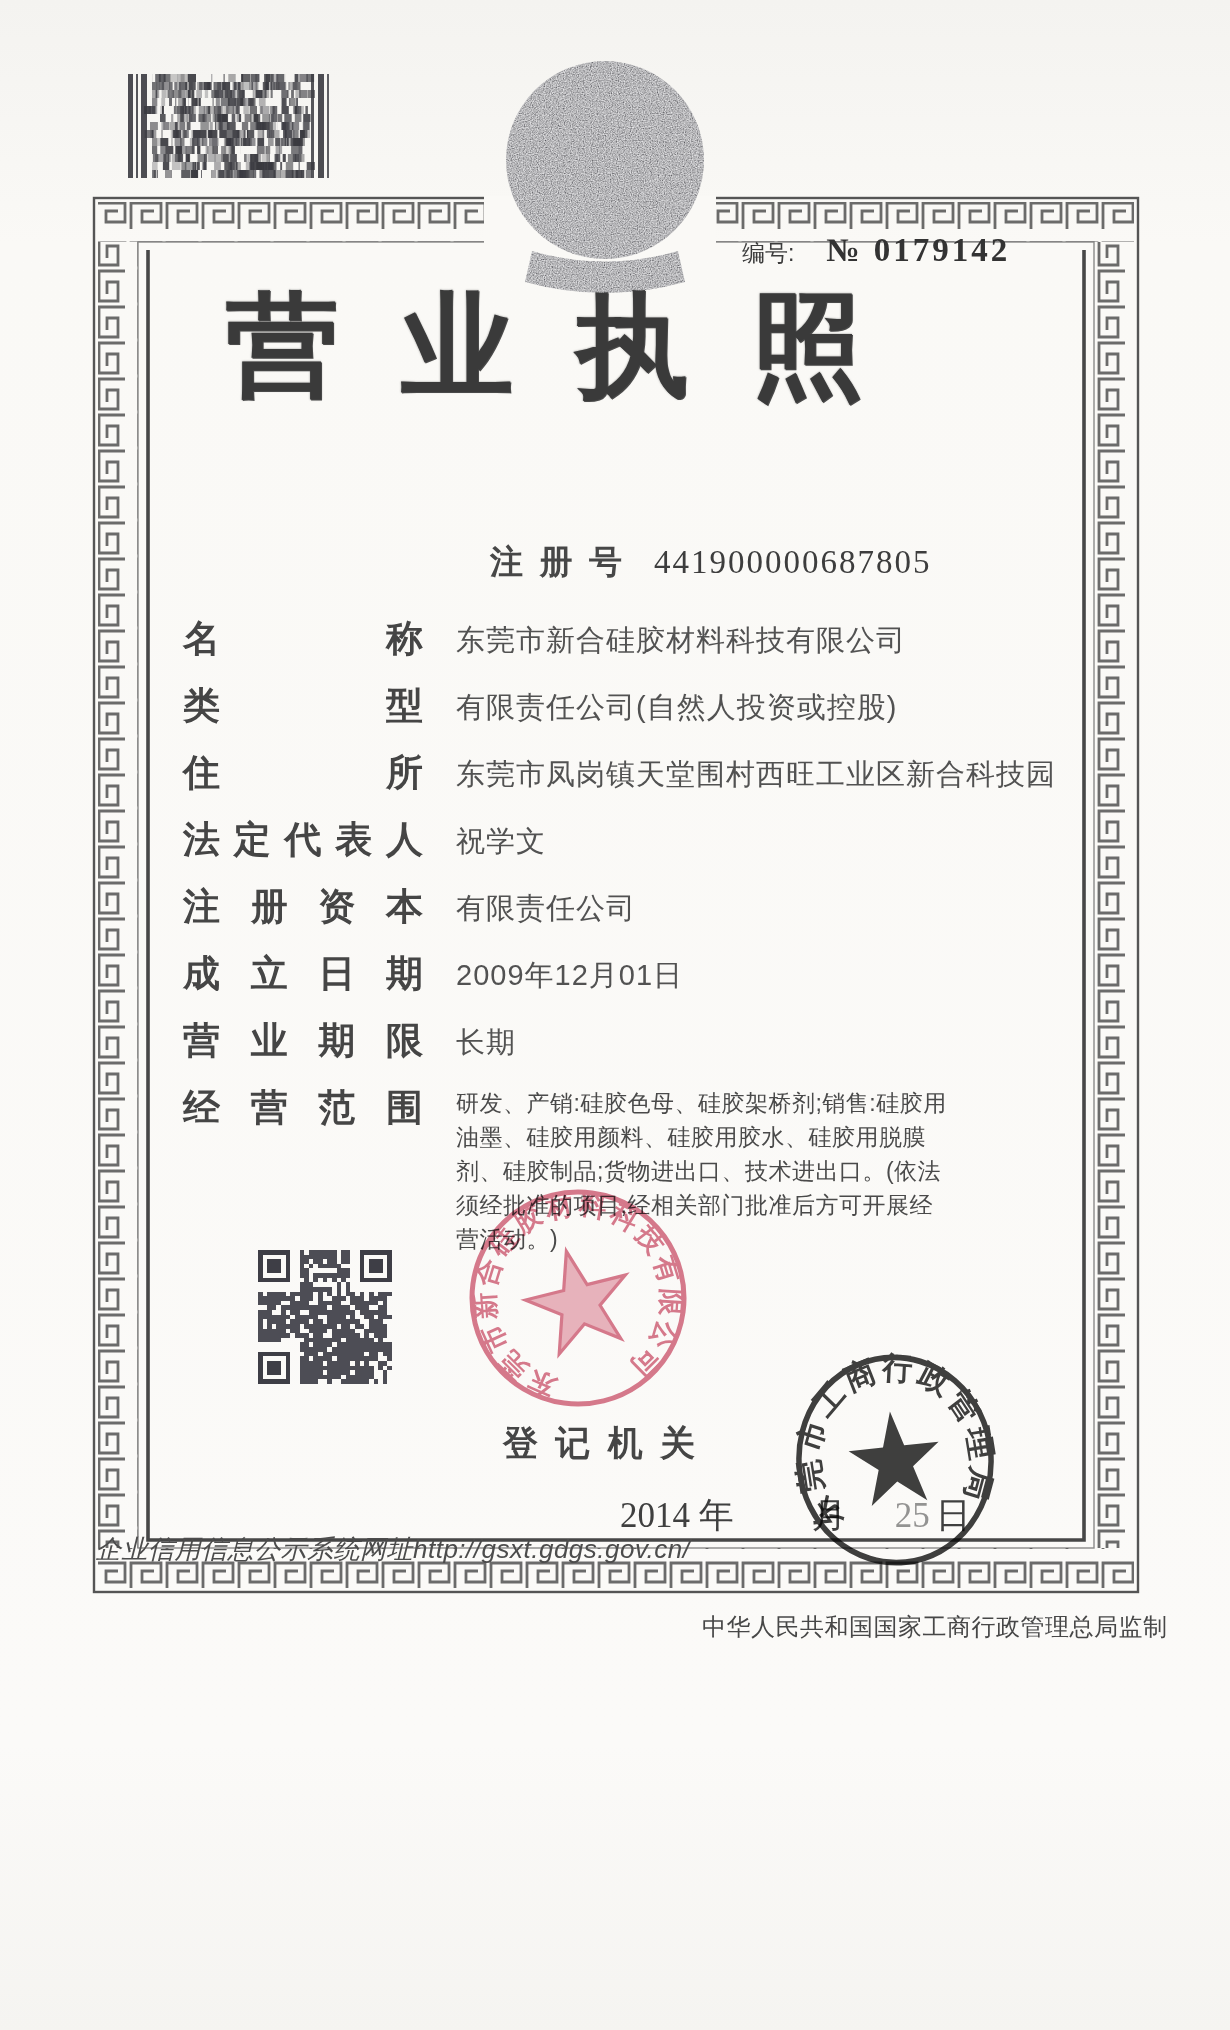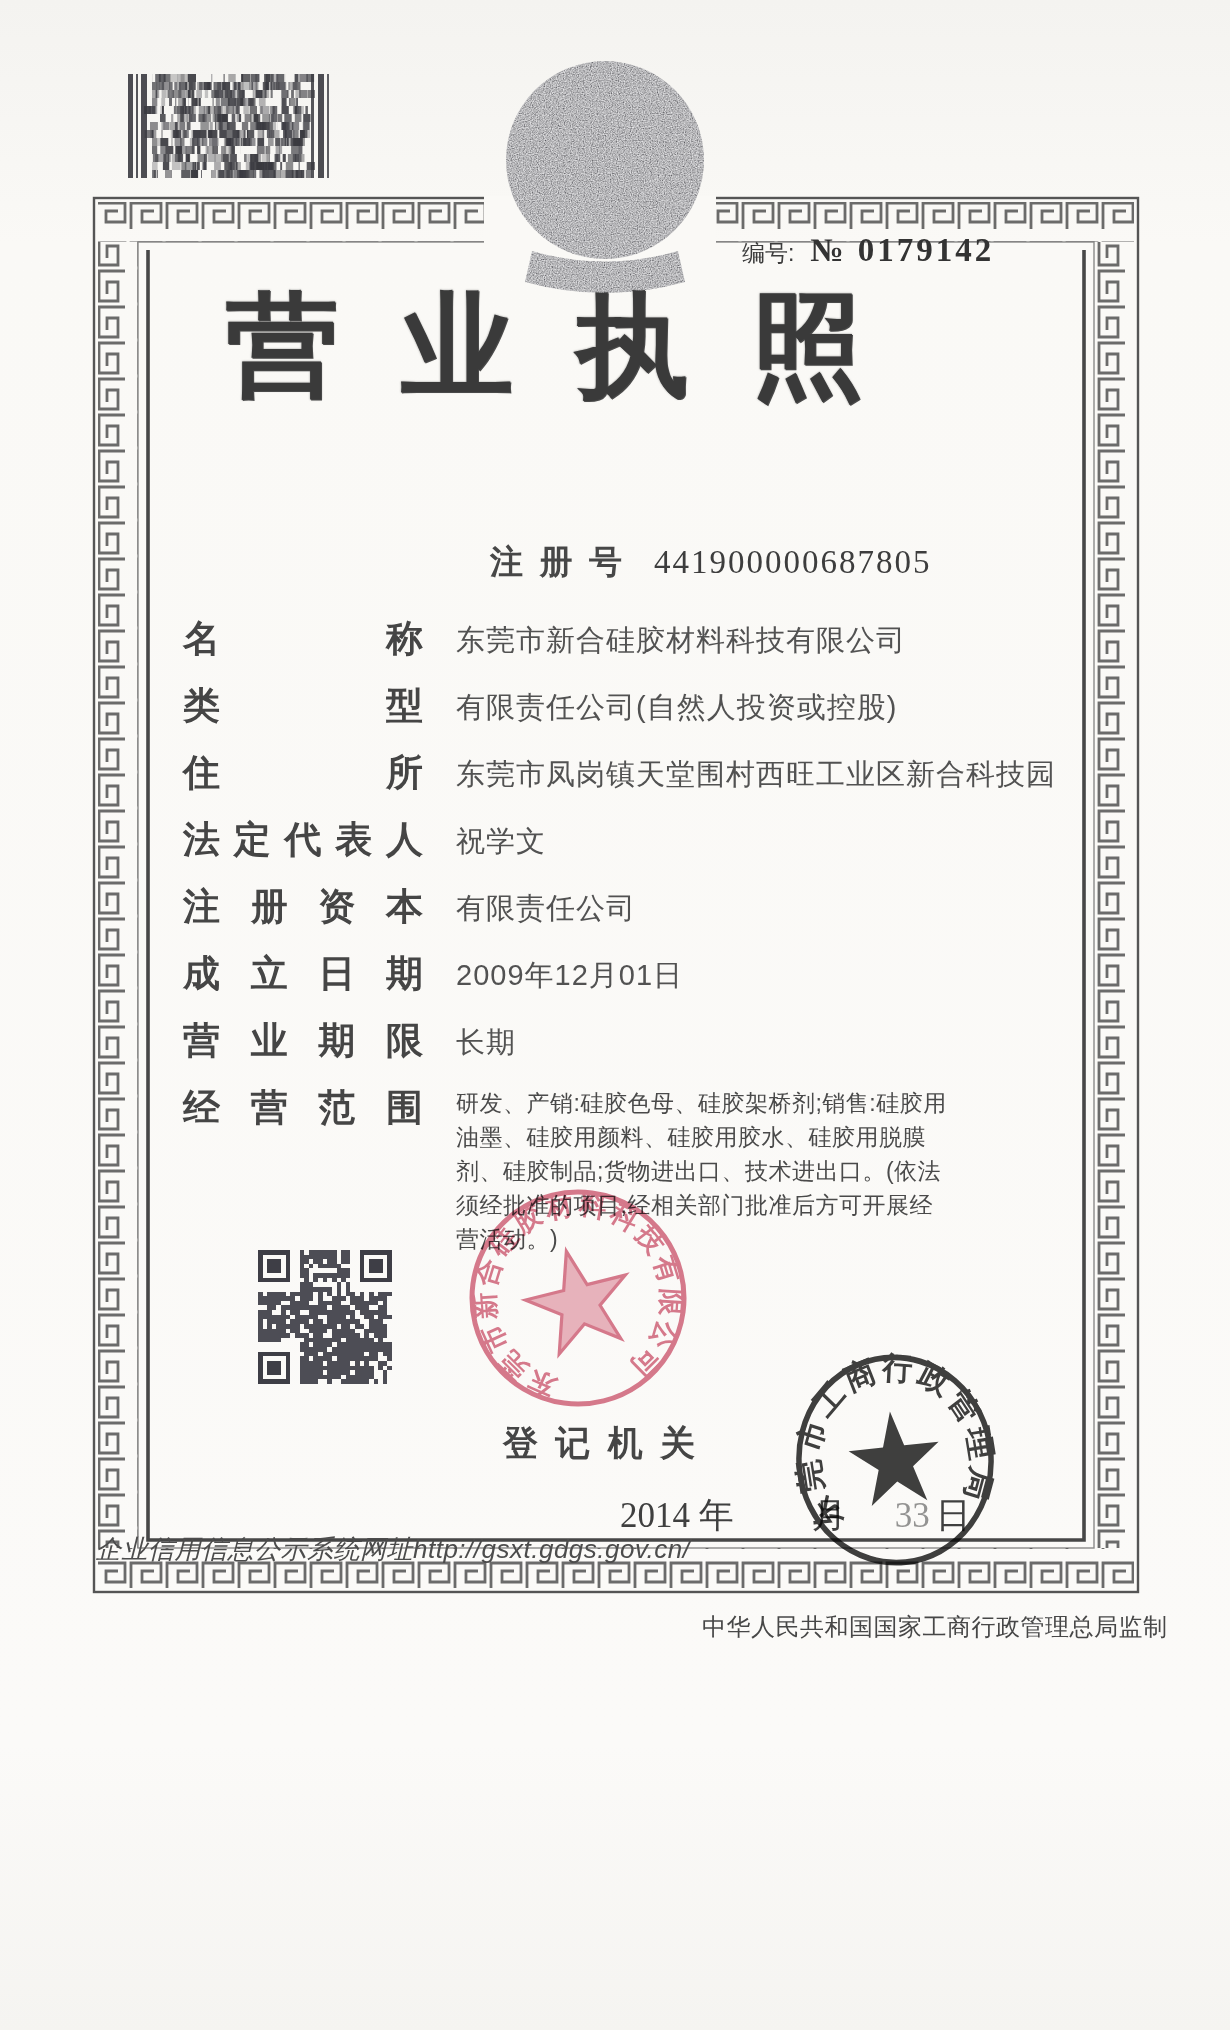--- a/index.html
+++ b/index.html
@@ -13,21 +13,21 @@
   .page{position:relative;width:1230px;height:2030px;}
   .abs{position:absolute;}
   
   #frame-svg{left:92px;top:196px;}
   
   #barcode-svg{left:128px;top:70px;}
   #qr-svg{left:258px;top:1250px;}
   
   #emblem-svg{left:495px;top:58px;}
   
-  .serial{left:742px;top:232px;font-size:23px;color:#3c3c3c;display:flex;align-items:baseline;gap:16px;}
+  .serial{left:742px;top:232px;font-size:23px;color:#3c3c3c;display:flex;align-items:baseline;gap:32px;}
   .serial .no{font-family:"Liberation Serif","DejaVu Serif",serif;font-weight:bold;font-size:33px;letter-spacing:3px;color:#333;}
   
   .doc-title{
     left:226px;top:282px;width:800px;
     font-size:112px;font-weight:900;letter-spacing:16px;line-height:1.15;
     color:#3a3a3a;text-shadow:1px 1px 0 #4a4a4a,0 0 2px rgba(40,40,40,.55);
     white-space:nowrap;
   }
   
   .regno{left:490px;top:540px;display:flex;align-items:baseline;}
@@ -1504,21 +1504,21 @@
       <span>记</span>
       <span>机</span>
       <span>关</span>
     </div>
 
   <div class="abs date-line">
     <span>2014 年</span>
     <span class="gap1"></span>
     <span>月</span>
     <span class="gap2"></span>
-    <span class="day">33</span>
+    <span class="day">25</span>
     <span>日</span>
   </div>
 
   <svg id="registry-seal" class="abs" width="210" height="222" viewBox="0 0 210 222">
     <g transform="rotate(-6 105 110)" opacity="0.88">
       <g transform="translate(105 110) scale(1 1.07) translate(-105 -110)">
         <circle cx="105" cy="110" r="96" fill="none" stroke-width="5.5" stroke="#262626"></circle>
         <path id="grp" d="M105 186 A76 76 0 1 1 105 34 A76 76 0 1 1 105 186" fill="none"></path>
         <text font-size="30" font-weight="bold" letter-spacing="4" fill="#262626">
           <textPath href="#grp" startOffset="64">东莞市工商行政管理局</textPath>

